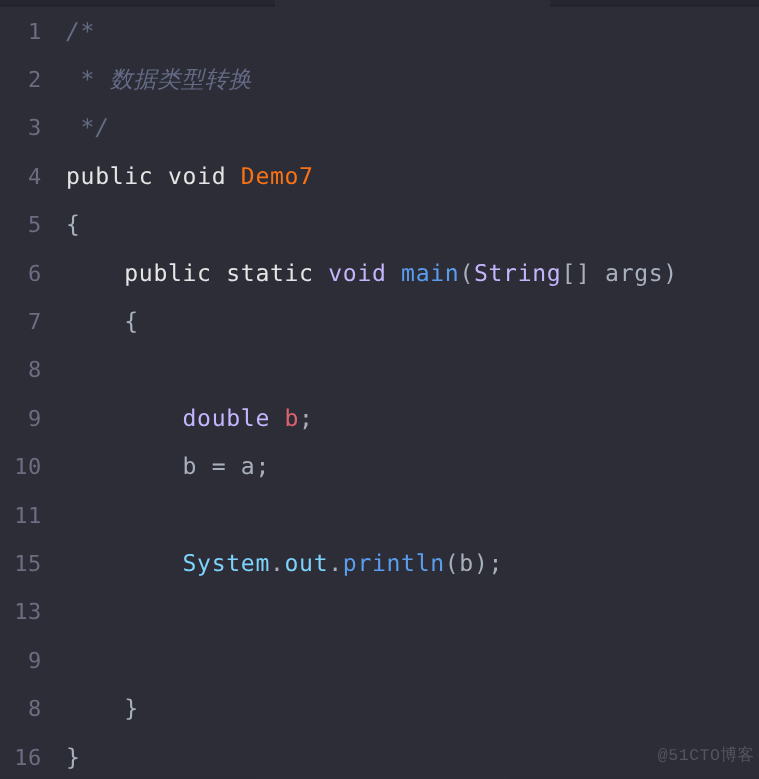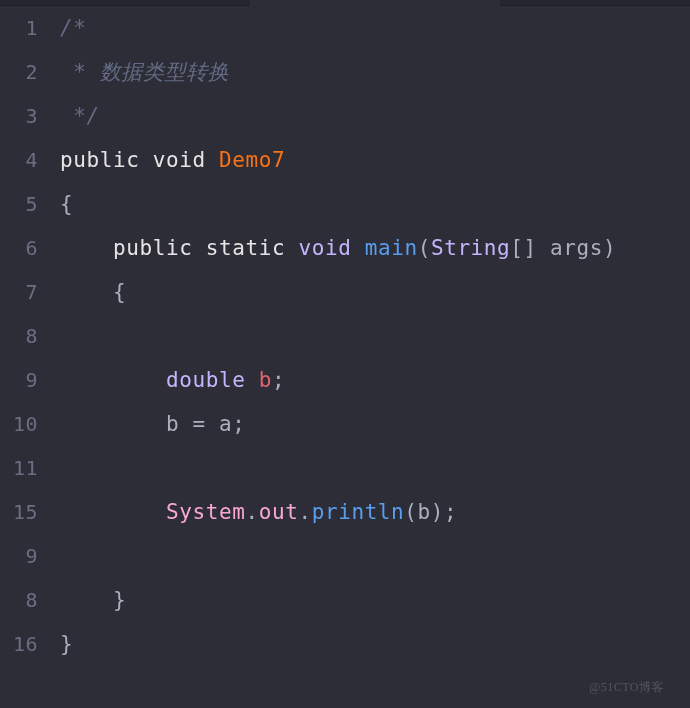--- a/index.html
+++ b/index.html
@@ -79,33 +79,33 @@
     letter-spacing: 0.6px;
   }
 
   
   .tok-comment  { color: #646b85; font-style: italic; }
   .tok-keyword  { color: #e5e5e5; }
   .tok-type     { color: #c4b5fd; }
   .tok-class    { color: #f97316; }
   .tok-method   { color: #5a9ded; text-align: center; }
   .tok-var      { color: #e0626f; }
-  .tok-object   { color: #f9a8d4; margin-top: 40px; }
+  .tok-object   { color: #7dd3fc; margin-top: 40px; }
   .tok-number   { color: #d19a66; }
   .tok-plain    { color: #a9b0bd; }
   .tok-punct    { color: #a9b0bd; }
 
   
   #watermark {
     position: absolute;
-    right: 26px;
+    right: 4px;
     bottom: 12px;
     color: #55555f;
-    font-size: 12px;
-    font-family: Liberation Serif, serif;
+    font-size: 15px;
+    font-family: Liberation Mono, monospace;
     letter-spacing: 0.5px;
     user-select: none;
   }
 </style>
 </head>
 <body>
 
 <div id="editor-window">
 
   <div id="tab-strip">
@@ -120,20 +120,21 @@
       <div class="code-line"><span class="line-number">3</span><span class="line-code"><span class="tok-comment"> */</span></span></div>
       <div class="code-line"><span class="line-number">4</span><span class="line-code"><span class="tok-keyword">public</span><span class="tok-plain"> </span><span class="tok-keyword">void</span><span class="tok-plain"> </span><span class="tok-class">Demo7</span></span></div>
       <div class="code-line"><span class="line-number">5</span><span class="line-code"><span class="tok-punct">{</span></span></div>
       <div class="code-line"><span class="line-number">6</span><span class="line-code"><span class="tok-plain">    </span><span class="tok-keyword">public</span><span class="tok-plain"> </span><span class="tok-keyword">static</span><span class="tok-plain"> </span><span class="tok-type">void</span><span class="tok-plain"> </span><span class="tok-method">main</span><span class="tok-punct">(</span><span class="tok-type">String</span><span class="tok-punct">[] args)</span></span></div>
       <div class="code-line"><span class="line-number">7</span><span class="line-code"><span class="tok-punct">    {</span></span></div>
       <div class="code-line"><span class="line-number">8</span></div>
       <div class="code-line"><span class="line-number">9</span><span class="line-code"><span class="tok-plain">        </span><span class="tok-type">double</span><span class="tok-plain"> </span><span class="tok-var">b</span><span class="tok-punct">;</span></span></div>
       <div class="code-line"><span class="line-number">10</span><span class="line-code"><span class="tok-punct">        b = a;</span></span></div>
       <div class="code-line"><span class="line-number">11</span><span class="line-code"></span></div>
       <div class="code-line"><span class="line-number">15</span><span class="line-code"><span class="tok-plain">        </span><span class="tok-object">System</span><span class="tok-punct">.</span><span class="tok-object">out</span><span class="tok-punct">.</span><span class="tok-method">println</span><span class="tok-punct">(b);</span></span></div>
+      <div class="code-line"><span class="line-number">13</span><span class="line-code"></span></div>
       <div class="code-line"><span class="line-number">9</span><span class="line-code"></span></div>
       <div class="code-line"><span class="line-number">8</span><span class="line-code"><span class="tok-punct">    }</span></span></div>
       <div class="code-line"><span class="line-number">16</span><span class="line-code"><span class="tok-punct">}</span></span></div>
     </div>
 
   <div id="watermark">@51CTO博客</div>
 
 </div>
 
 </body></html>

